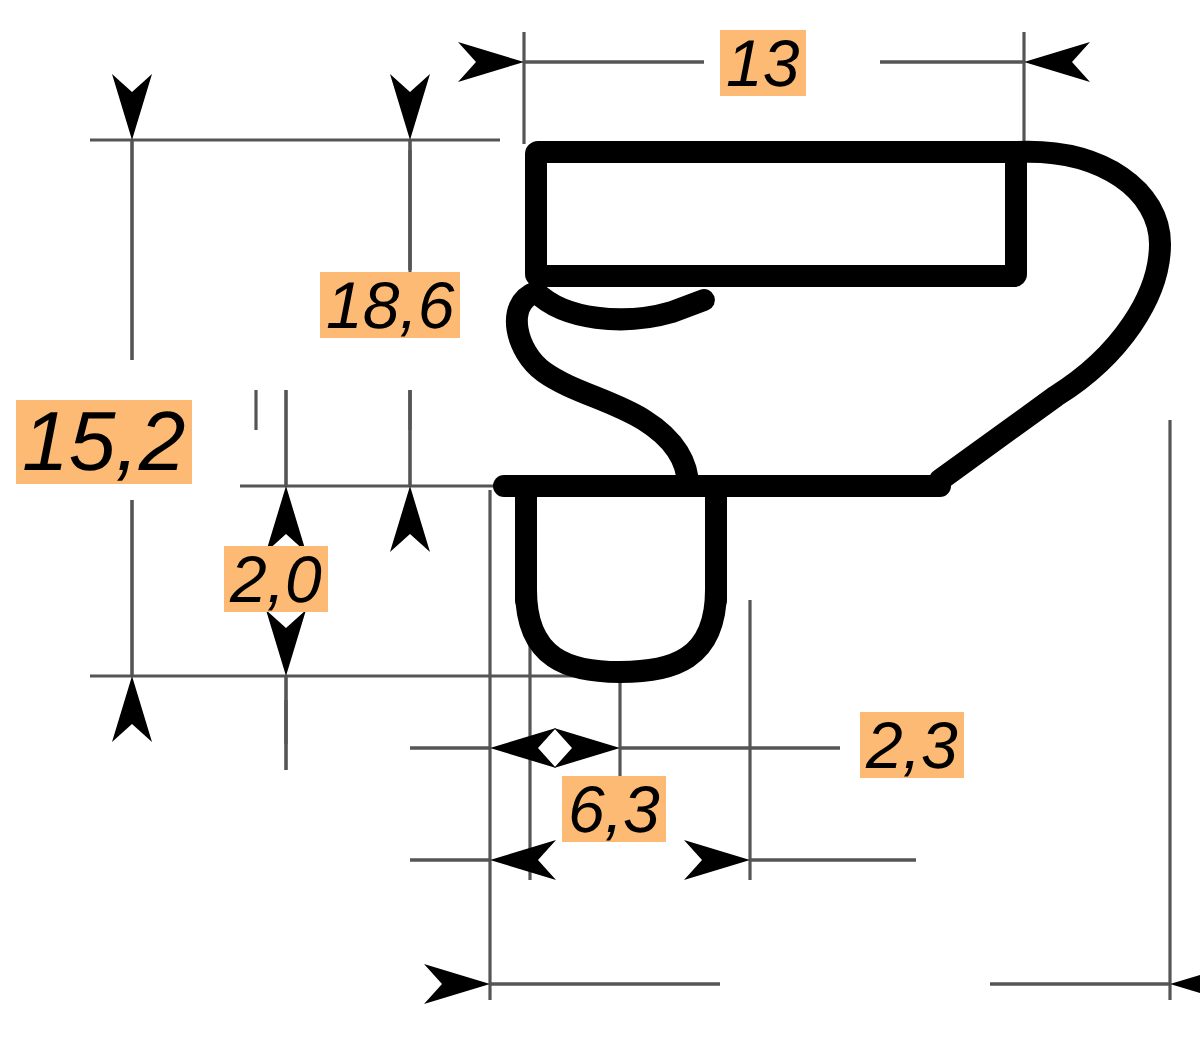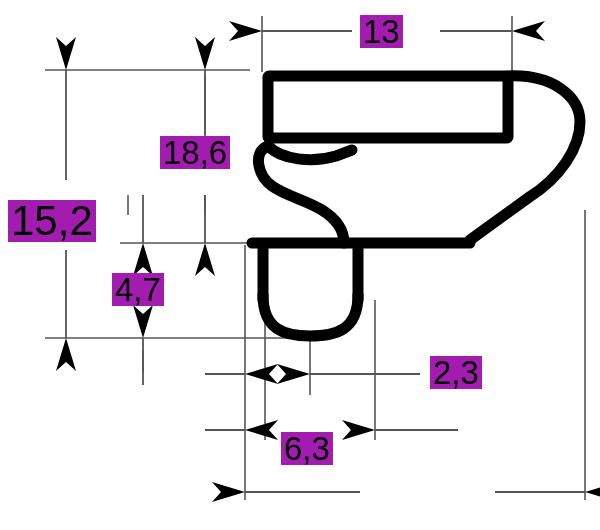--- a/index.html
+++ b/index.html
@@ -23,29 +23,30 @@
     height: 530px;
   }
   .dim-label {
     position: absolute;
     font-family: "Liberation Sans", sans-serif;
     font-size: 32px;
     font-weight: 400;
     color: #000000;
     line-height: 1;
     white-space: nowrap;
-    background: #a21caf;
+    background: #fdba74;
     padding: 0 3px;
+    font-style: italic;
   }
   #lbl-13      { left: 360px; top: 15px;  font-size: 33px; }
   #lbl-152     { left: 8px;   top: 200px; font-size: 42px; }
   #lbl-105     { left: 160px; top: 136px; font-size: 33px; }
   #lbl-47      { left: 112px; top: 273px; font-size: 33px; }
   #lbl-45      { left: 430px; top: 356px; font-size: 33px; }
-  #lbl-63      { left: 281px; top: 432px; font-size: 33px; }
+  #lbl-63      { left: 281px; top: 388px; font-size: 33px; }
   #lbl-184     { left: 368px; top: 475px; font-size: 33px; }
 </style>
 </head>
 <body>
 
 <div id="page">
 
   <svg id="drawing" viewBox="0 0 600 530">
 
     <defs>
@@ -147,20 +148,20 @@
     </g>
 
   </svg>
 
   <div class="dim-label" id="lbl-13">13</div>
 
   <div class="dim-label" id="lbl-152">15,2</div>
 
   <div class="dim-label" id="lbl-105">18,6</div>
 
-  <div class="dim-label" id="lbl-47">4,7</div>
+  <div class="dim-label" id="lbl-47">2,0</div>
 
   <div class="dim-label" id="lbl-45">2,3</div>
 
   <div class="dim-label" id="lbl-63">6,3</div>
 
 
 </div>
 
 </body></html>

